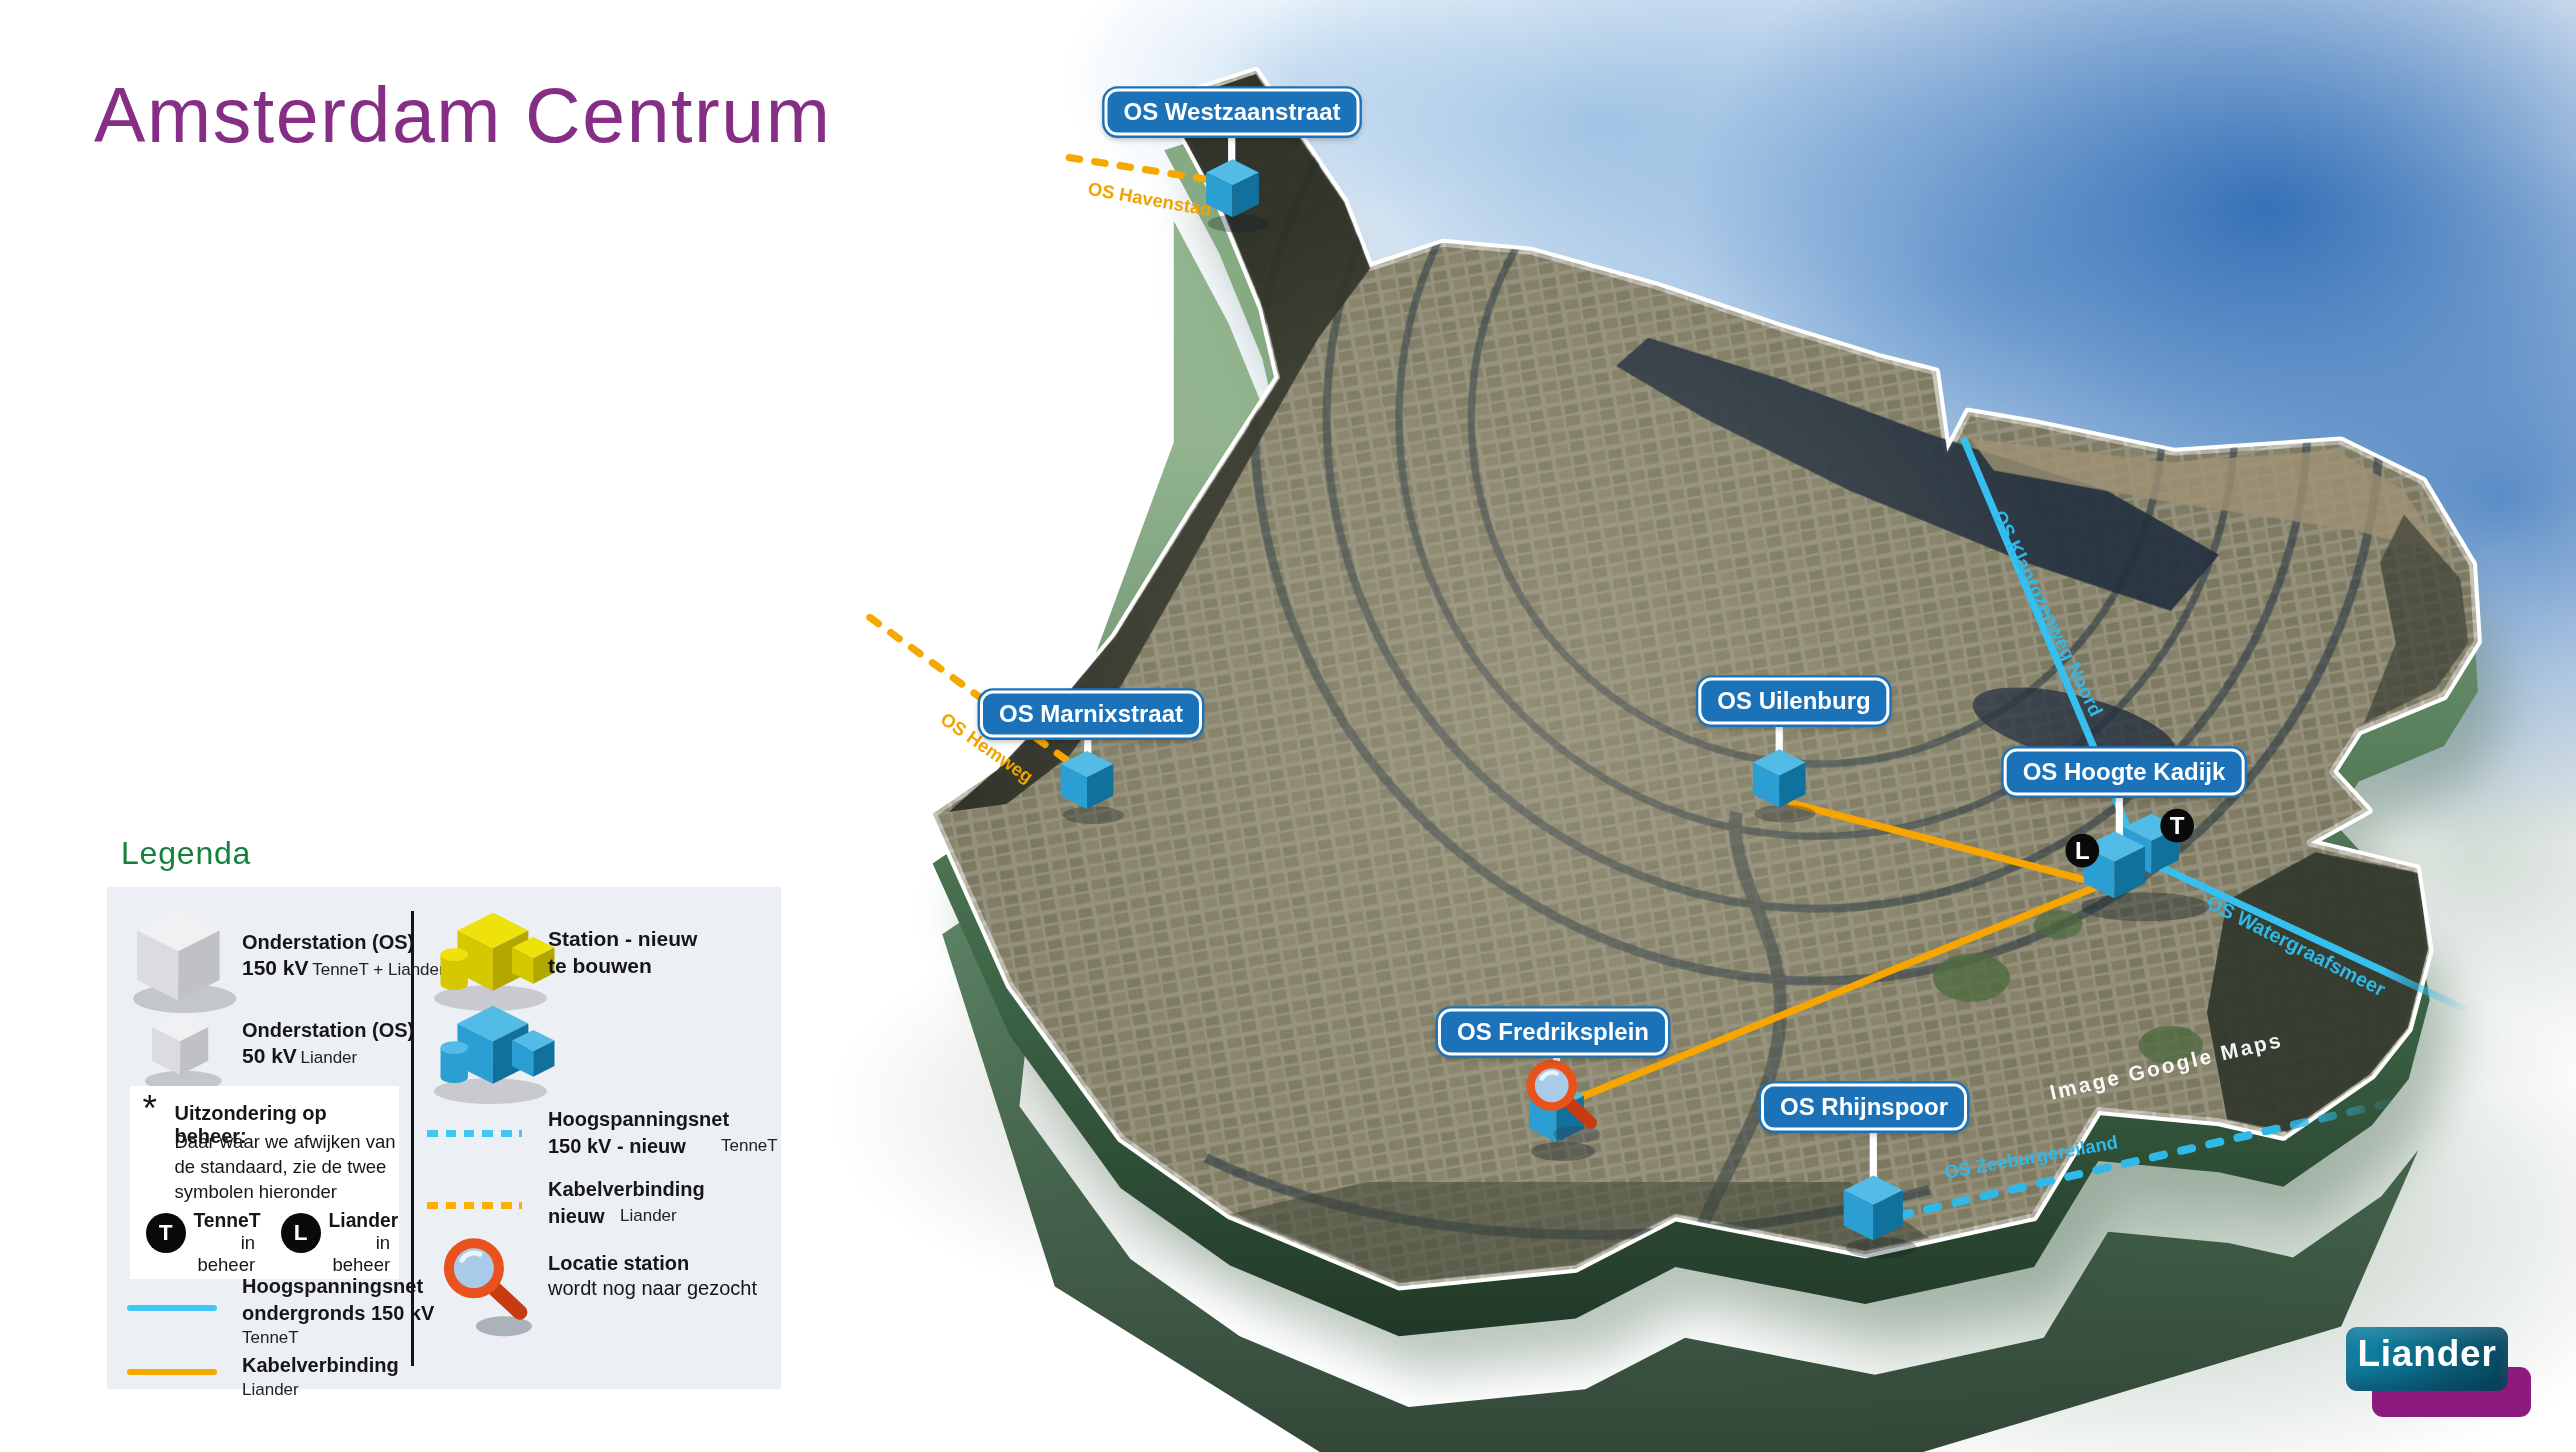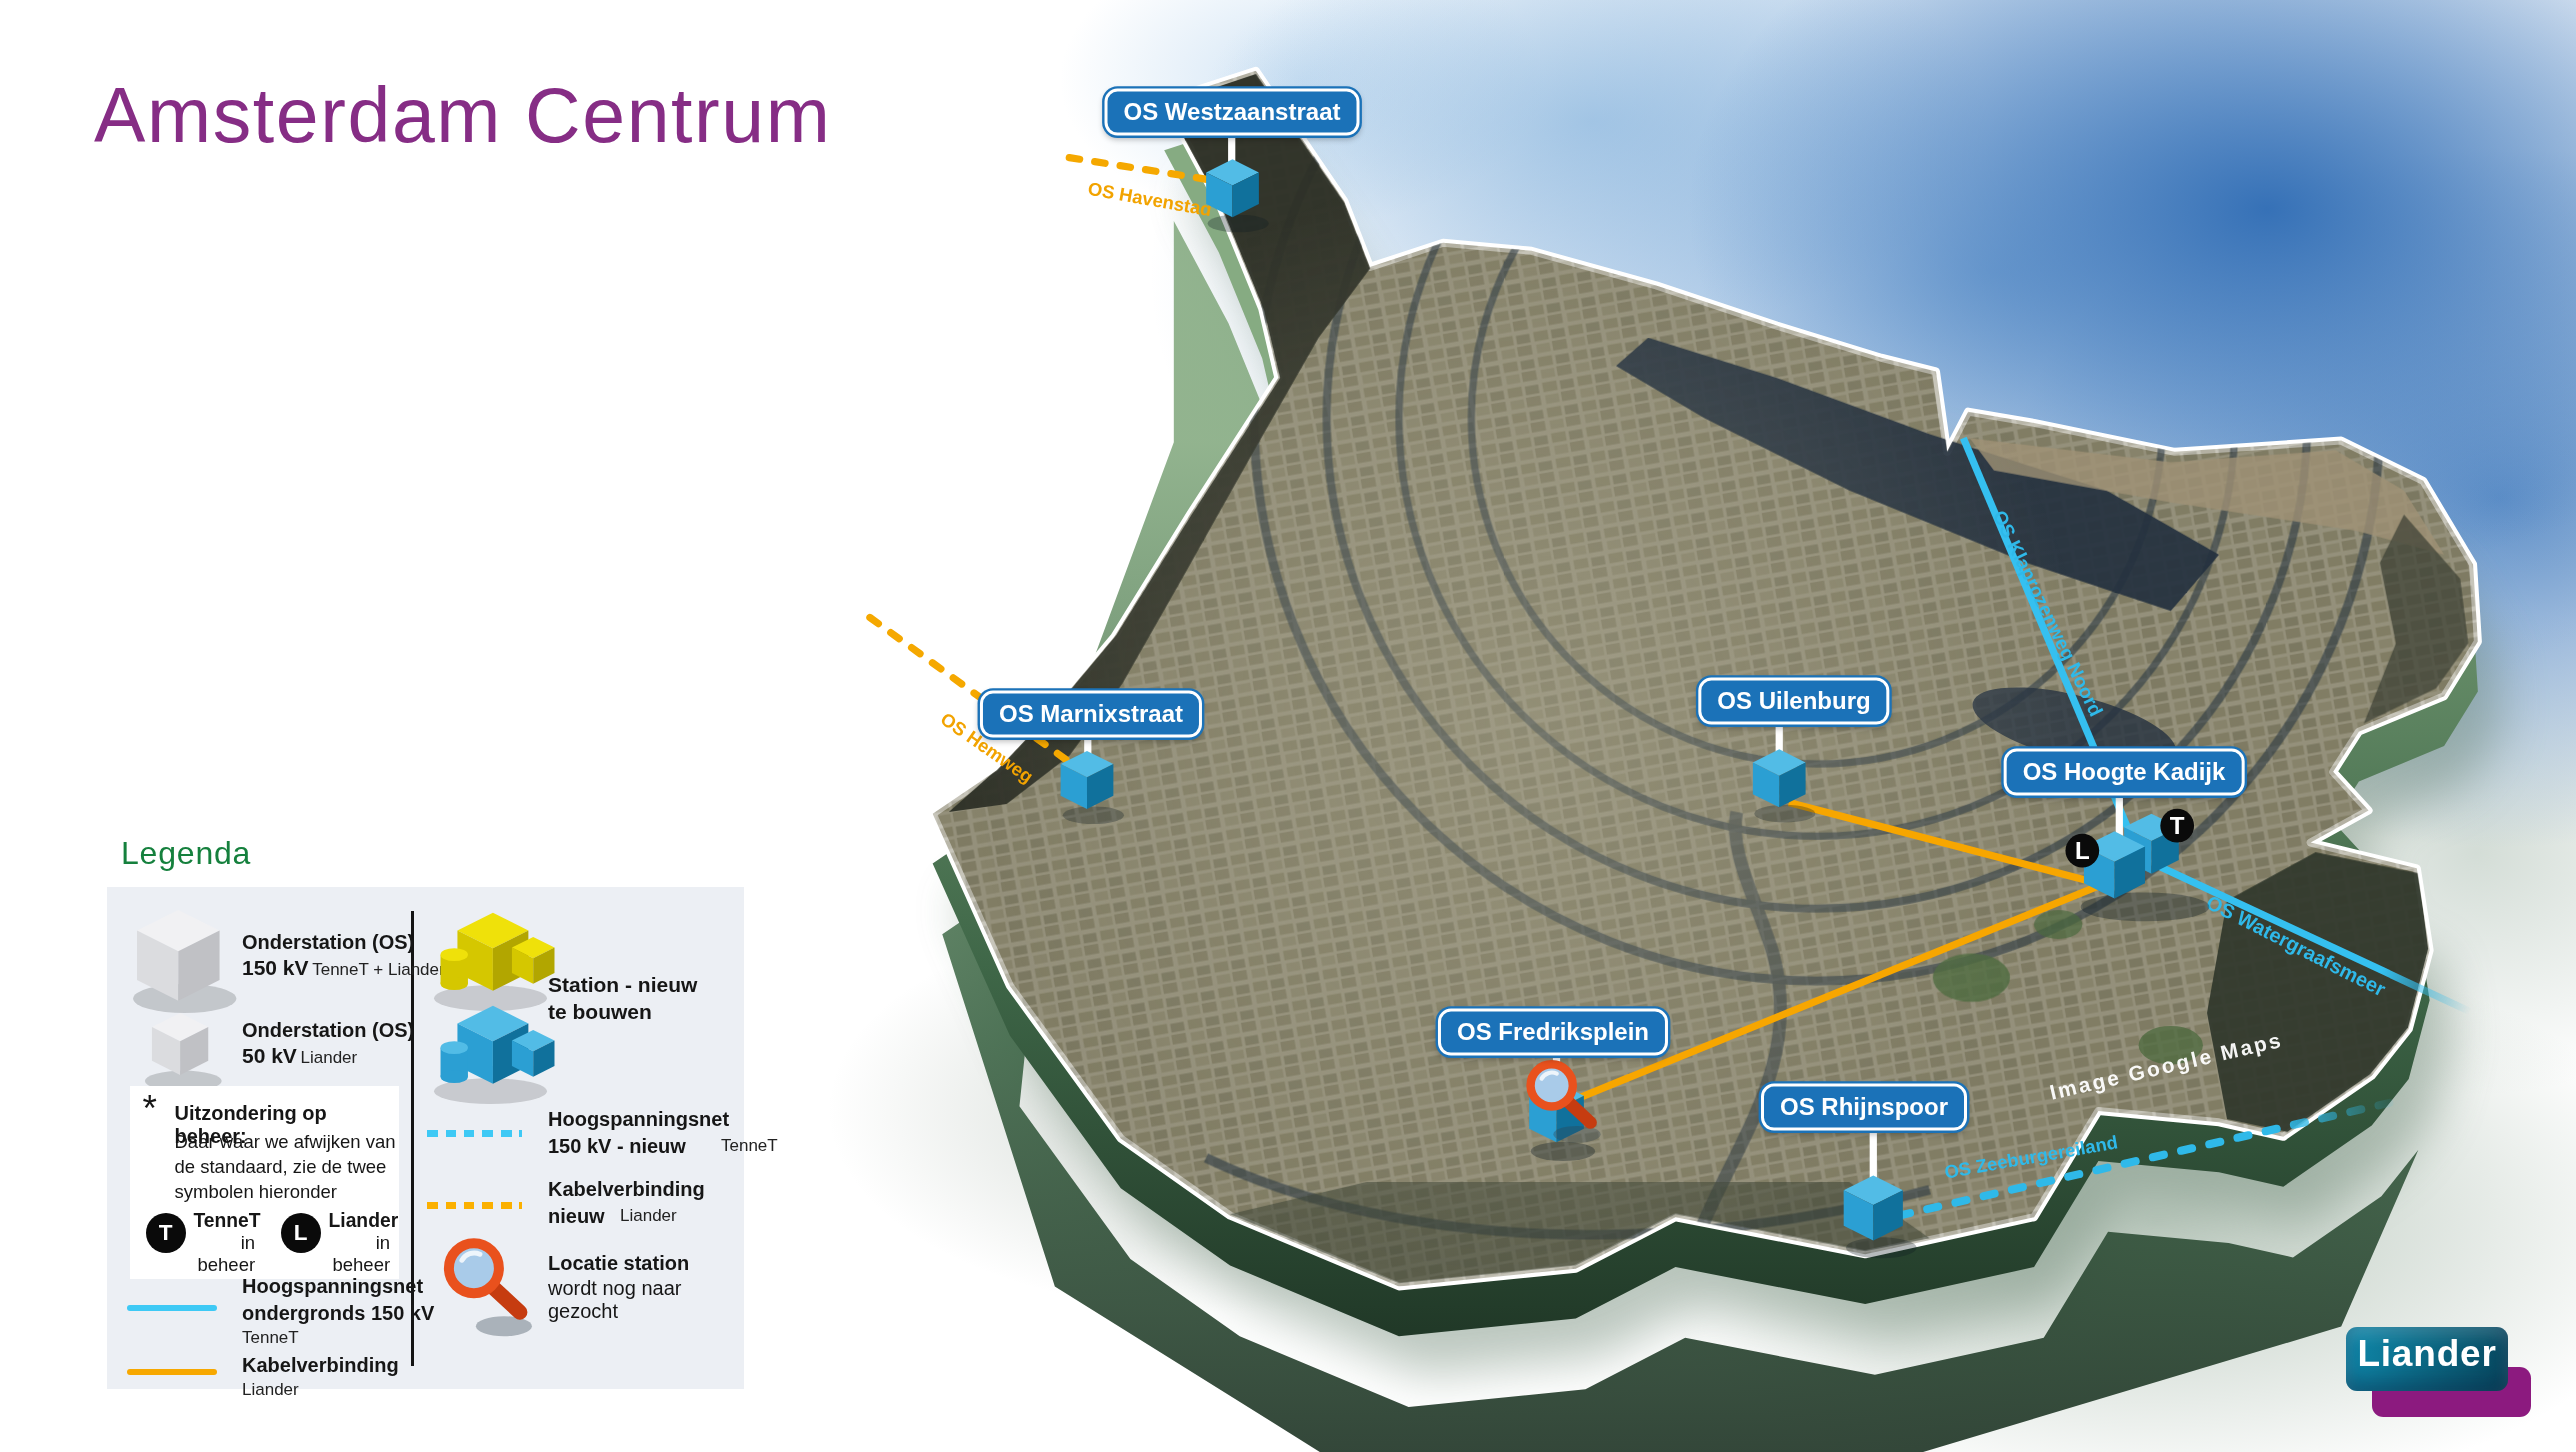--- a/index.html
+++ b/index.html
@@ -46,26 +46,26 @@
   #pill-marnixstraat{left:1091px;top:714px;}
   #pill-uilenburg{left:1794px;top:701px;}
   #pill-hoogte-kadijk{left:2124px;top:772px;}
   #pill-fredriksplein{left:1553px;top:1032px;}
   #pill-rhijnspoor{left:1864px;top:1107px;}
 
   
   .legend-title{position:absolute;left:121px;top:835px;z-index:5;
     font-size:32px;color:#15803d;letter-spacing:0.8px;}
   .legend-panel{position:absolute;left:107px;top:887px;width:637px;height:502px;
-    background:#ECEFF4;z-index:4;color:#161616;}
+    background:#ECEFF4;z-index:4;color:#161616;padding-left:37px;}
   .legend-panel .divider{position:absolute;left:304px;top:24px;width:3.2px;height:455px;background:#141414;}
   .li{position:absolute;}
   .licon{position:absolute;overflow:visible;}
   .lab{font-size:20px;font-weight:700;line-height:26.5px;white-space:pre-line;}
-  .lab.big{font-size:21px;margin-top:46px;}
+  .lab.big{font-size:21px;}
   .val{font-size:21px;font-weight:700;}
   .note{font-size:17px;font-weight:400;color:#222;}
   .noteblock{font-size:17px;font-weight:400;color:#222;margin-top:1.6px;}
   .notelg{font-size:20px;font-weight:400;color:#161616;}
   .sline{position:absolute;height:5.6px;border-radius:3.2px;}
   .sline.cyan{background:#3EC9F5;}
   .sline.orange{background:#F7A800;}
   .dline{position:absolute;height:7.2px;}
   .dline.cyan{background:repeating-linear-gradient(90deg,#3EC9F5 0 10.5px,transparent 10.5px 18.5px);}
   .dline.orange{background:repeating-linear-gradient(90deg,#FBB000 0 10.5px,transparent 10.5px 18.5px);}

